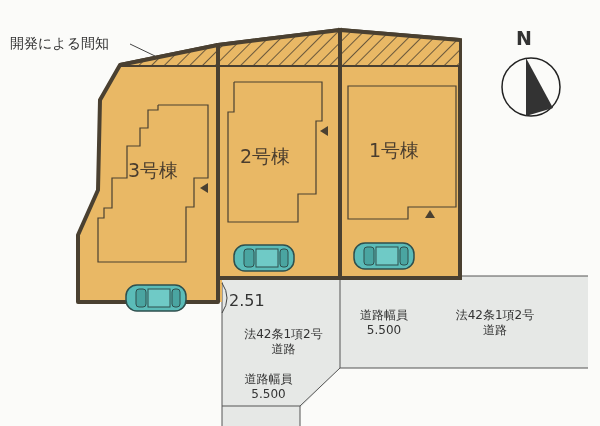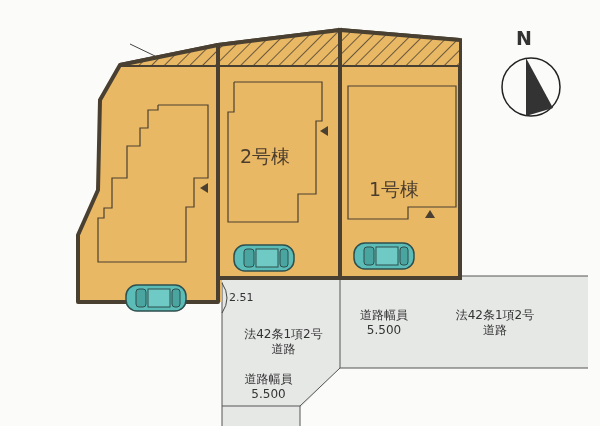--- a/index.html
+++ b/index.html
@@ -60,26 +60,28 @@
 
   <g>
     <circle cx="531" cy="87" r="29" fill="#fbfbf9" stroke="#222" stroke-width="1.5"></circle>
     <polygon points="526,58 553,108 526,116" fill="#333"></polygon>
   </g>
 
   <path d="M222,283 Q232,298 222,313" stroke="#444" fill="none"></path>
 </svg>
 
 <div style="position:absolute;left:0;top:0;width:600px;height:426px;">
+  <div style="position:absolute;left:10px;top:35px;font-size:14px;color:#333;">開発による間知</div>
   <div style="position:absolute;left:516px;top:27px;font-size:19px;font-weight:bold;color:#333;">N</div>
 
+  <div style="position:absolute;left:128px;top:158px;font-size:19px;color:#4a3d2e;">3号棟</div>
   <div style="position:absolute;left:240px;top:144px;font-size:19px;color:#4a3d2e;text-align:right;">2号棟</div>
-  <div style="position:absolute;left:369px;top:138px;font-size:19px;color:#4a3d2e;margin-top:39px;">1号棟</div>
+  <div style="position:absolute;left:369px;top:138px;font-size:19px;color:#4a3d2e;">1号棟</div>
 
-  <div style="position:absolute;left:229px;top:291px;font-size:11px;color:#333;">2.51</div>
+  <div style="position:absolute;left:229px;top:291px;font-size:16px;color:#333;">2.51</div>
   <div style="position:absolute;left:226px;top:327px;width:115px;text-align:center;font-size:12px;color:#333;line-height:15px;">
     <div>法42条1項2号</div>
     <div>道路</div>
   </div>
   <div style="position:absolute;left:226px;top:372px;width:85px;text-align:center;font-size:12px;color:#333;line-height:15px;">
     <div>道路幅員</div>
     <div>5.500</div>
   </div>
   <div style="position:absolute;left:348px;top:308px;width:72px;text-align:center;font-size:12px;color:#333;line-height:15px;">
     <div>道路幅員</div>

